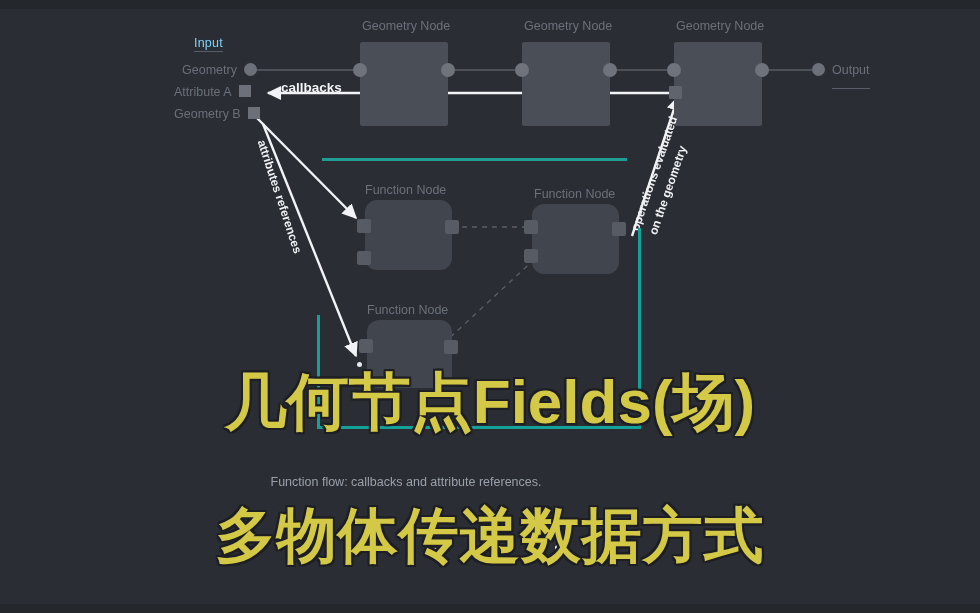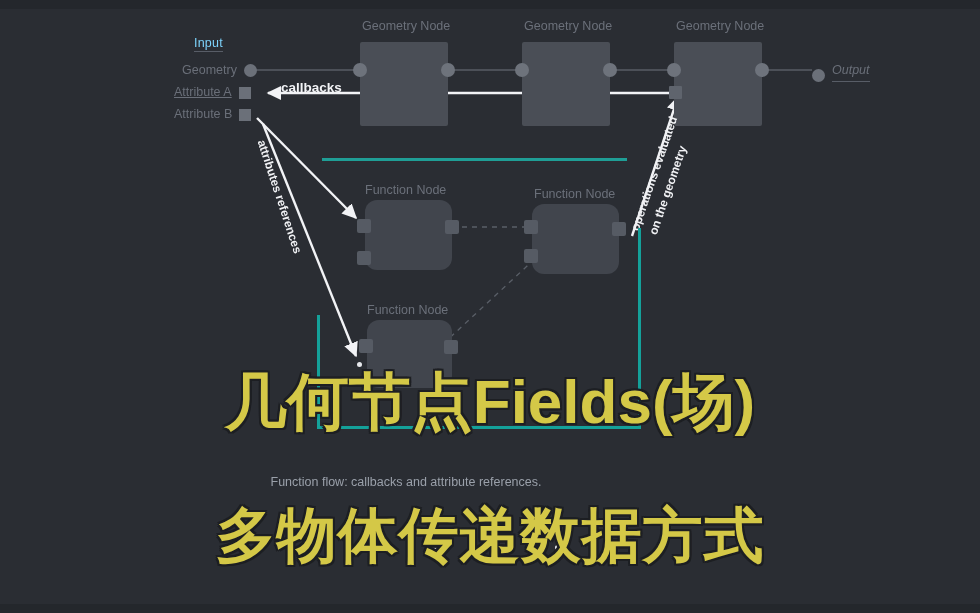--- a/index.html
+++ b/index.html
@@ -46,31 +46,30 @@
     position: absolute;
     color: #7dd3fc;
     font-size: 12.5px;
     letter-spacing: .2px;
     border-bottom: 1px solid #585d67;
     padding-bottom: 1px;
   }
   .io-row {
     position: absolute;
     display: flex;
-    align-items: flex-end;
+    align-items: flex-start;
     gap: 7px;
     color: #6a6f79;
     font-size: 12.5px;
     white-space: nowrap;
   }
   .io-row.right { flex-direction: row-reverse; }
   .io-row.right .io-label {
     border-bottom: 1px solid #585d67;
-    padding-bottom: 4px;
-    font-style: italic;
+    padding-bottom: 11px;
   }
   .sock-round {
     width: 13px; height: 13px;
     border-radius: 50%;
     background: #6b7079;
   }
   .sock-square {
     width: 12px; height: 12px;
     background: #6b7079;
   }
@@ -217,26 +216,26 @@
 
       <path d="M632,236 L678,97" stroke="#f2f3f6" stroke-width="2.4" fill="none" marker-end="url(#arrowW)"></path>
     </svg>
 
     <div class="io-head" style="left:194px; top:36px;">Input</div>
 
     <div class="io-row" style="left:182px; top:63px;">
       <span class="io-label">Geometry</span>
       <span class="sock-round"></span>
     </div>
-    <div class="io-row" style="left:174px; top:85px;text-decoration:underline;">
+    <div class="io-row" style="left:174px; top:85px;">
       <span class="io-label">Attribute A</span>
       <span class="sock-square"></span>
     </div>
     <div class="io-row" style="left:174px; top:107px;">
-      <span class="io-label">Attribute B</span>
+      <span class="io-label">Geometry B</span>
       <span class="sock-square"></span>
     </div>
 
     <div class="io-row right" style="left:812px; top:63px;">
       <span class="io-label">Output</span>
       <span class="sock-round"></span>
     </div>
 
     <div class="gnode-title" style="left:362px; top:19px;">Geometry Node</div>
     <div class="gnode" style="left:360px; top:42px; width:88px; height:84px;"></div>

